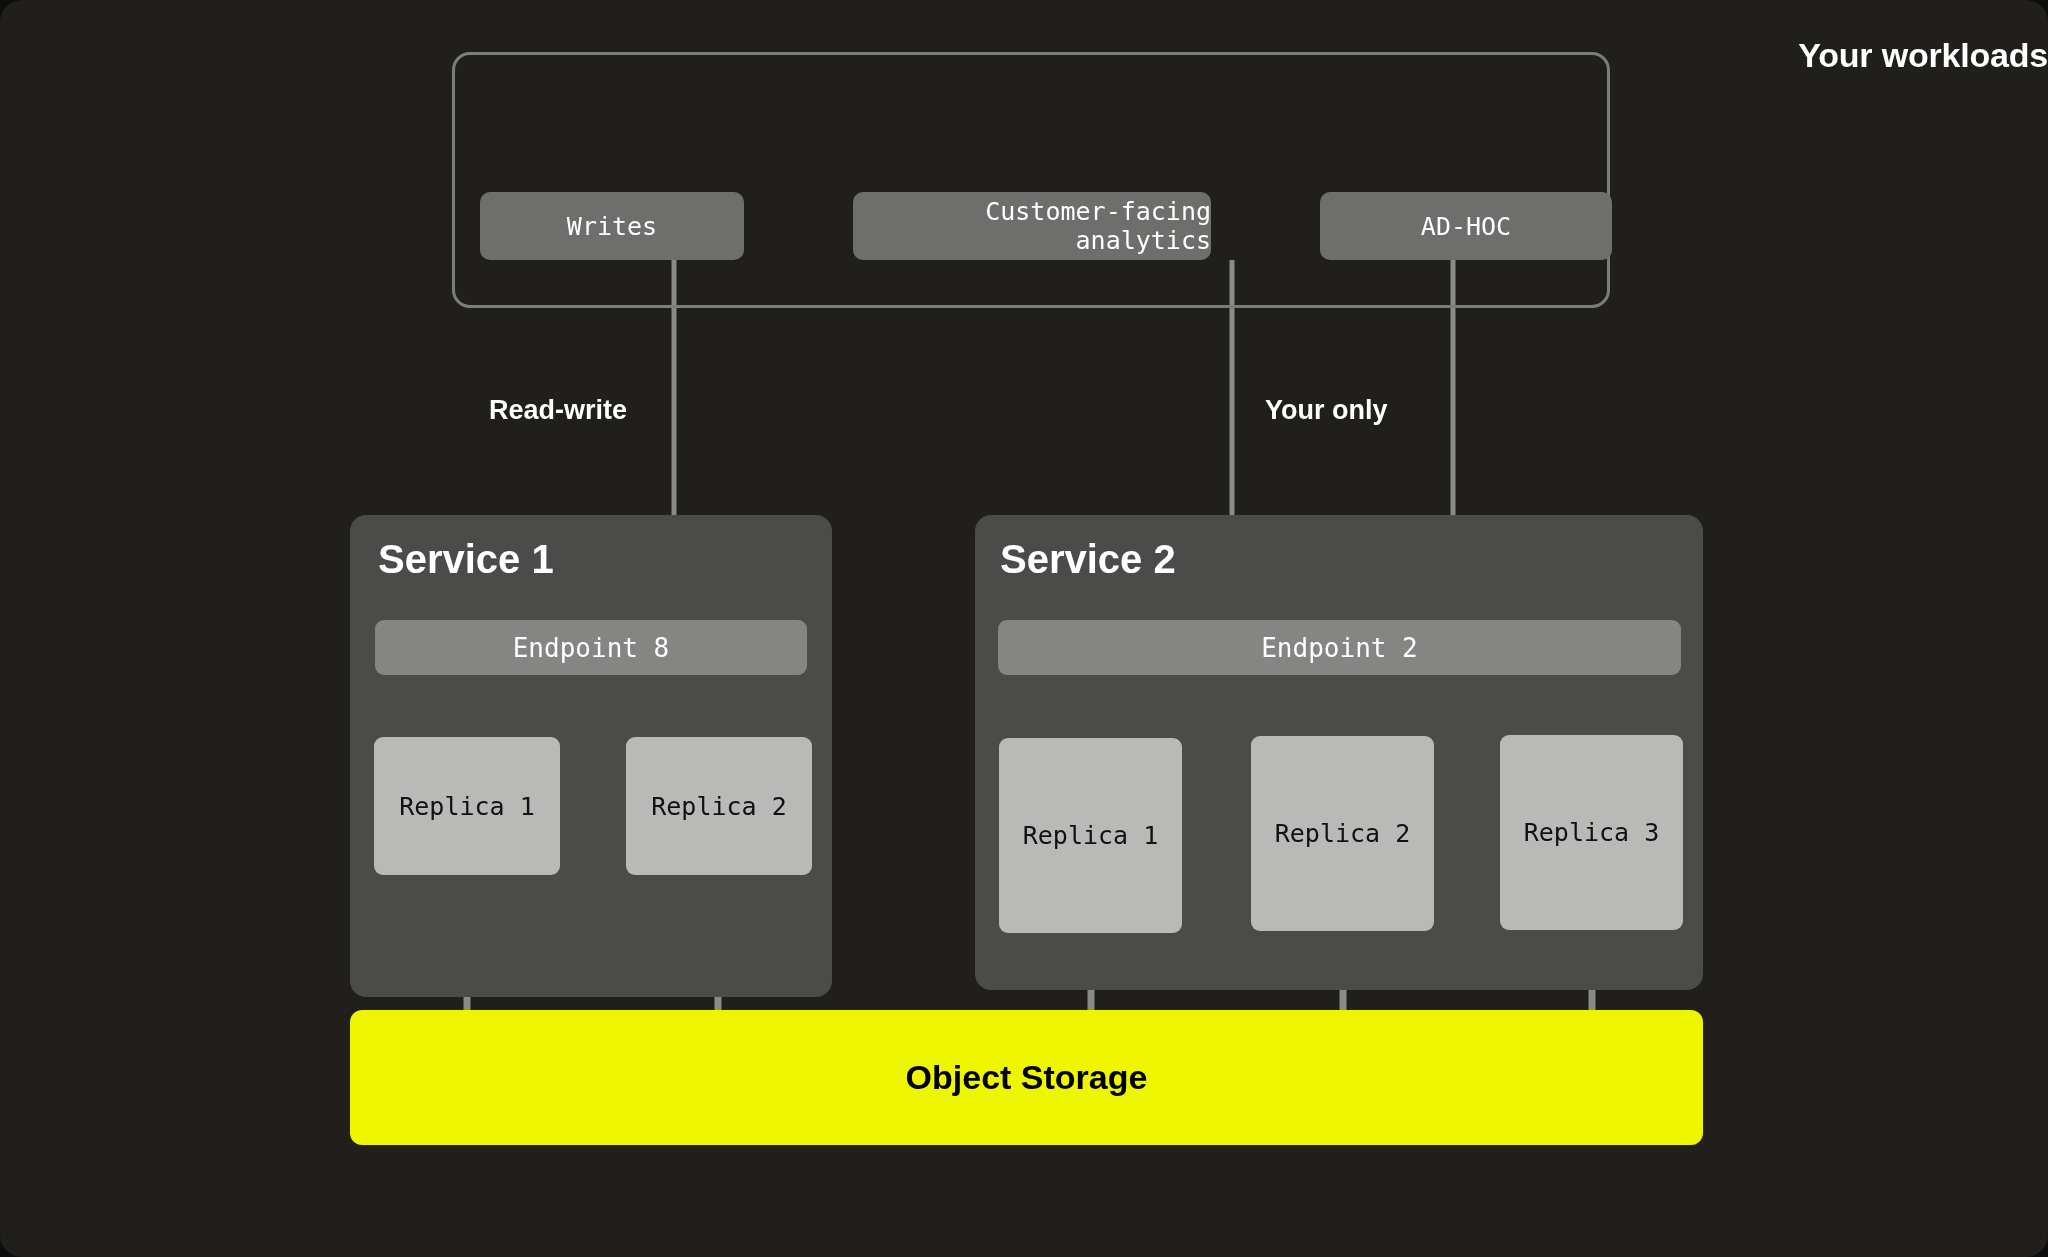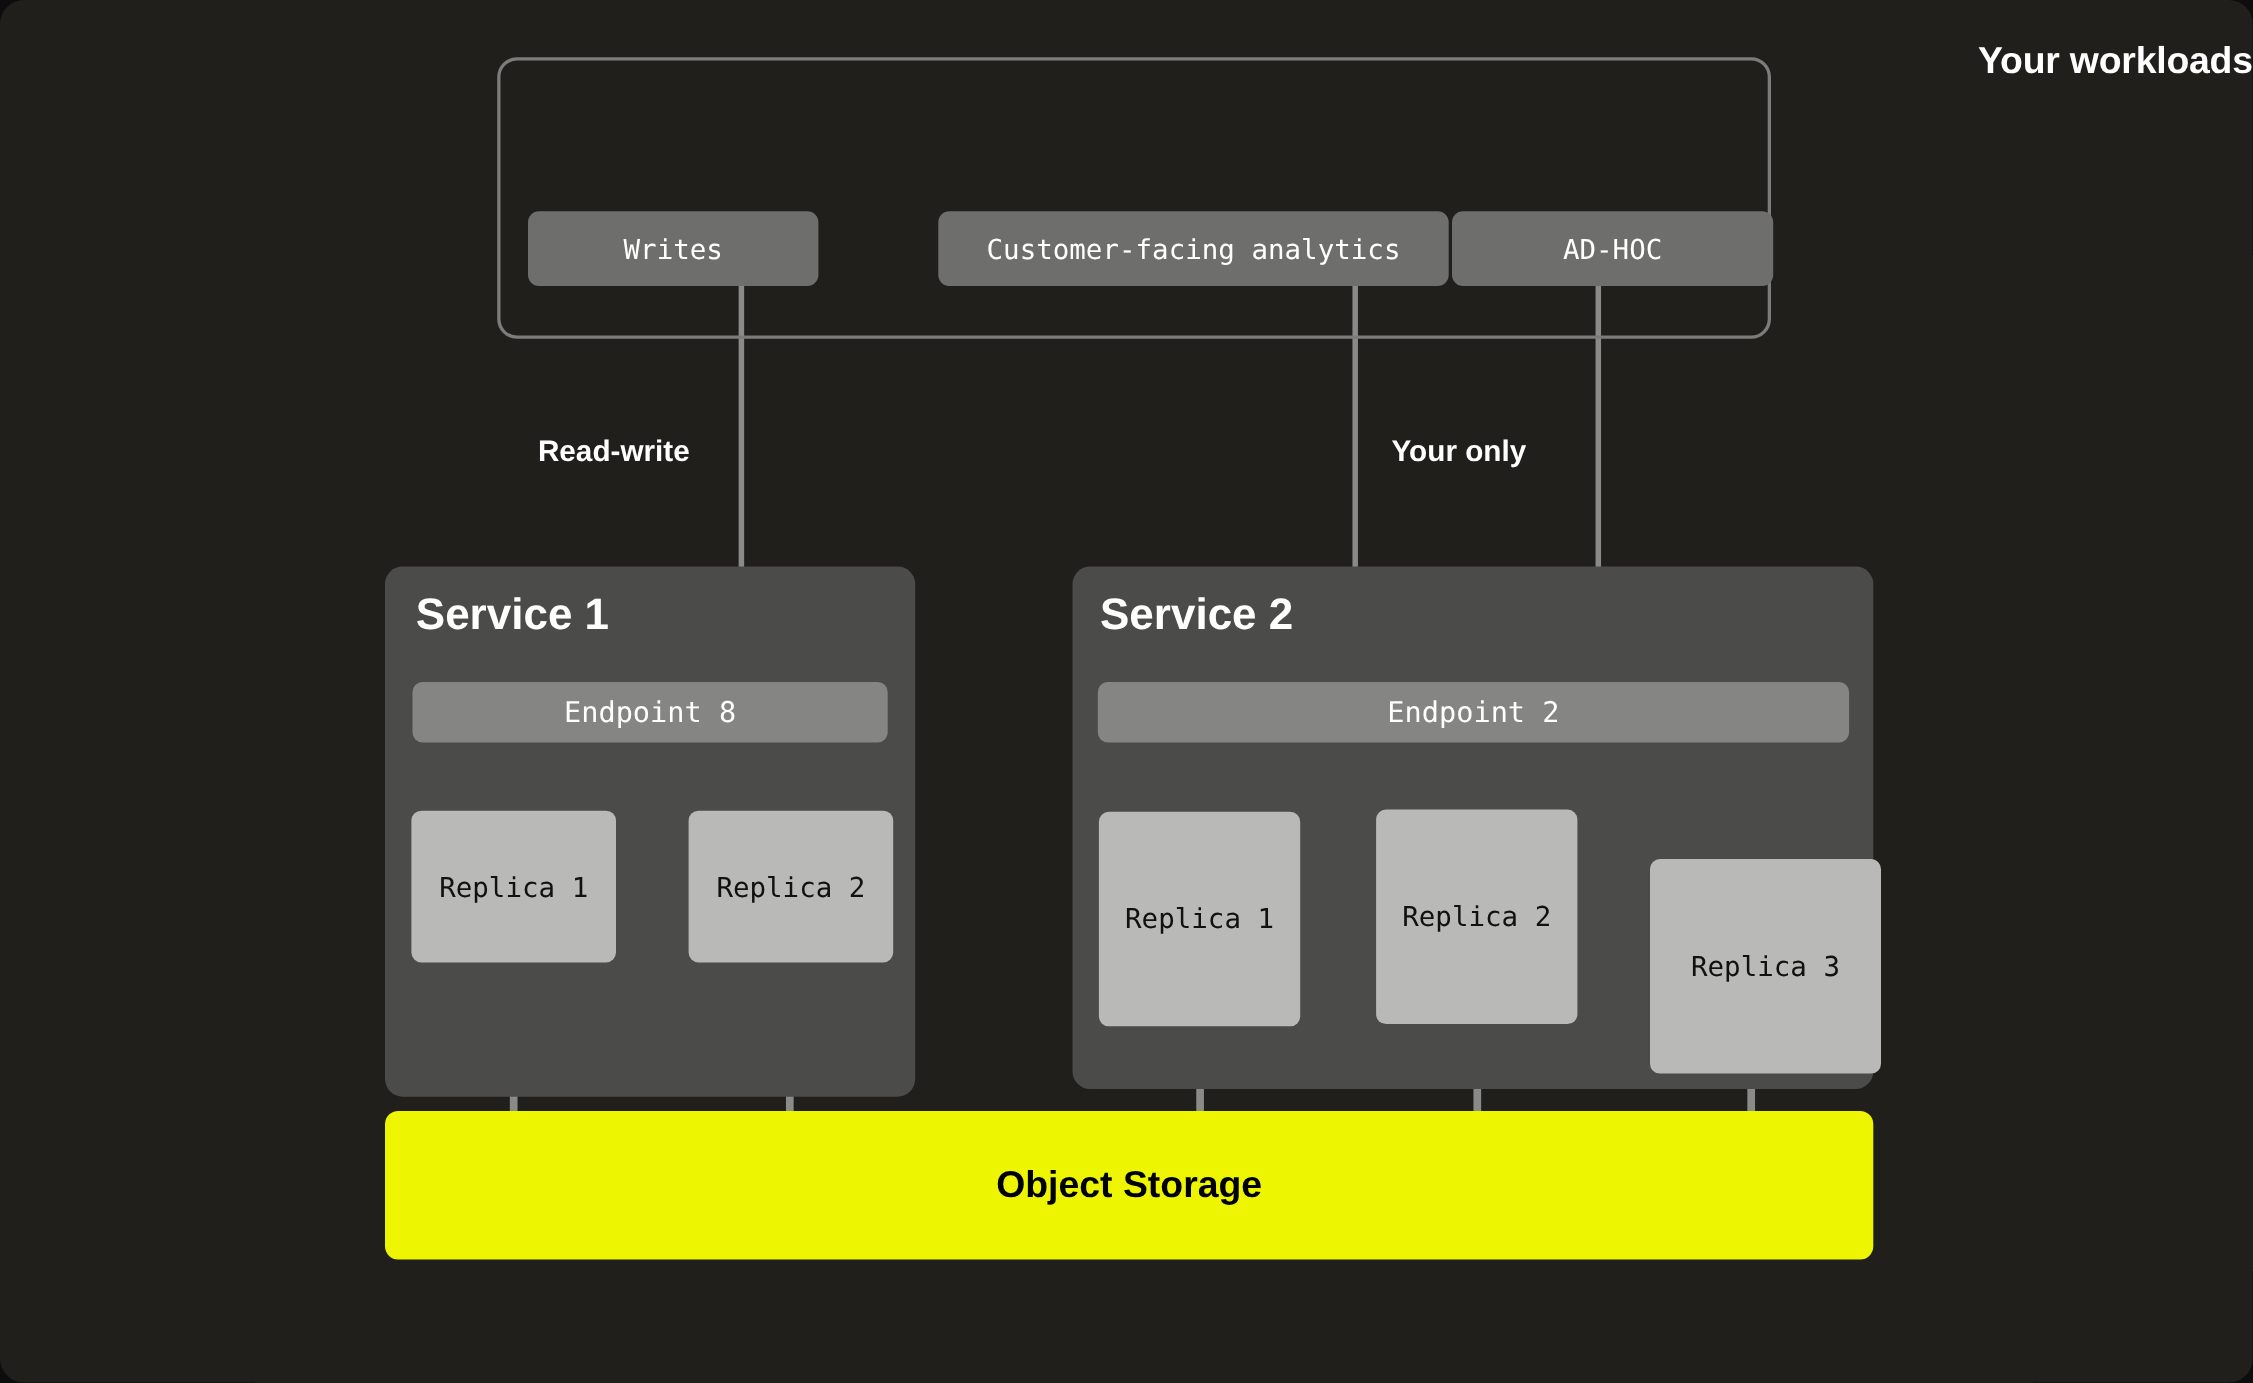--- a/index.html
+++ b/index.html
@@ -55,21 +55,21 @@
     border-radius: 10px;
     display: flex;
     align-items: center;
     justify-content: center;
     color: #ffffff;
     font-family: "DejaVu Sans Mono", "Liberation Mono", monospace;
     font-size: 25px;
     z-index: 3;
   }
   #chip-writes  { left: 480px;  top: 192px; width: 264px; }
-  #chip-cfa     { left: 853px;  top: 192px; width: 464px; text-align: right; }
+  #chip-cfa     { left: 853px;  top: 192px; width: 358px; text-align: right; }
   #chip-adhoc   { left: 1320px; top: 192px; width: 292px; }
 
   
   .edge-label {
     position: absolute;
     color: #ffffff;
     font-size: 27px;
     font-weight: bold;
     z-index: 4;
     white-space: nowrap;
@@ -122,21 +122,21 @@
     justify-content: center;
     color: #111111;
     font-family: "DejaVu Sans Mono", "Liberation Mono", monospace;
     font-size: 25px;
     z-index: 6;
   }
   #s1-replica-1 { left: 374px; top: 737px; width: 186px; height: 138px; }
   #s1-replica-2 { left: 626px; top: 737px; width: 186px; height: 138px; }
   #s2-replica-1 { left: 999px; top: 738px; width: 183px; height: 195px; }
   #s2-replica-2 { left: 1251px; top: 736px; width: 183px; height: 195px; }
-  #s2-replica-3 { left: 1500px; top: 735px; width: 210px; height: 195px; margin-top: 46px; }
+  #s2-replica-3 { left: 1500px; top: 735px; width: 183px; height: 195px; }
 
   
   #object-storage {
     position: absolute;
     left: 350px;
     top: 1010px;
     width: 1353px;
     height: 135px;
     background: #edf500;
     border-radius: 12px;

